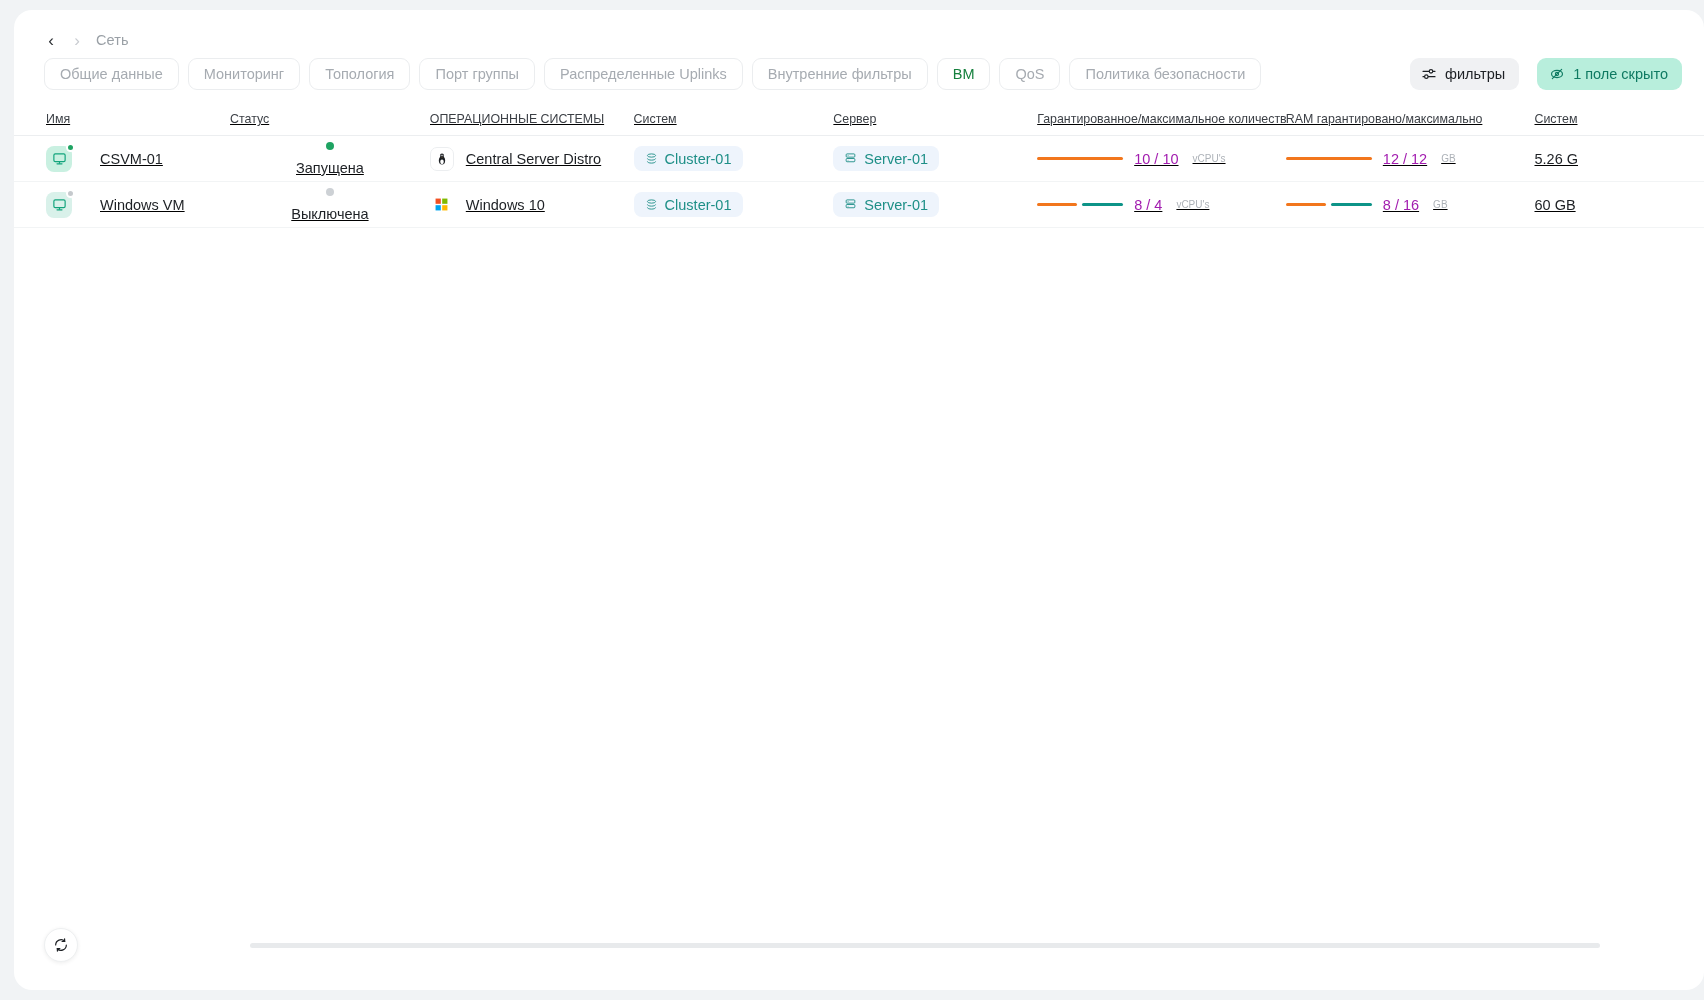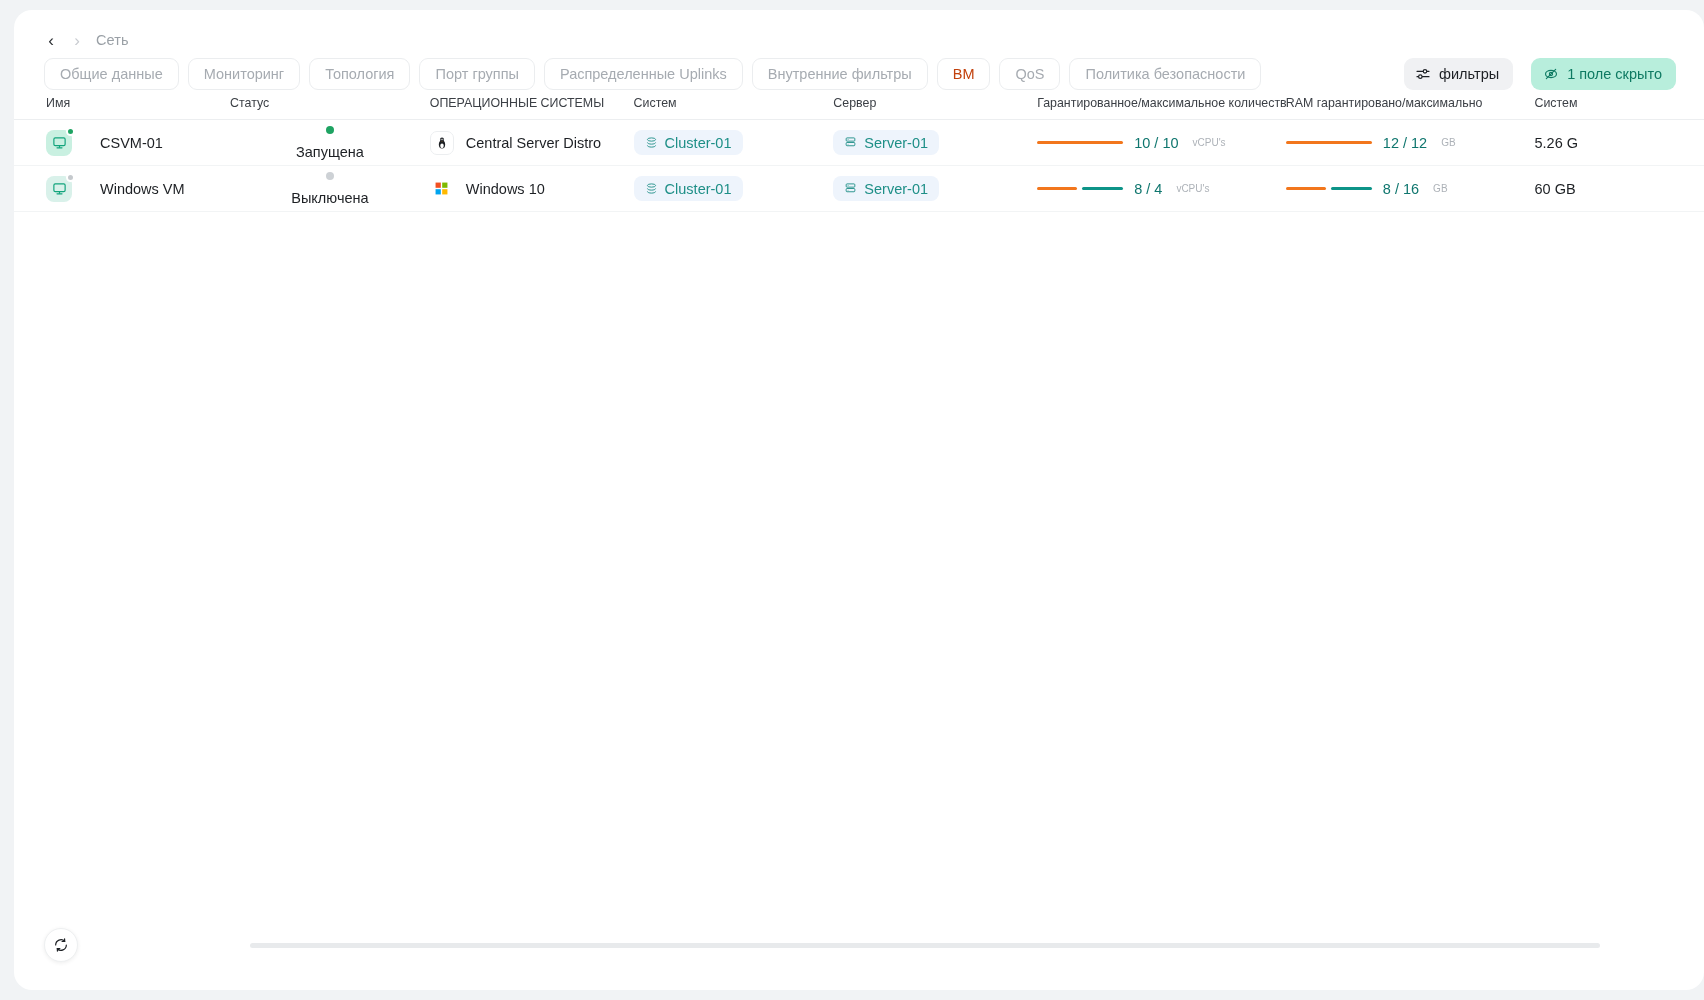--- a/index.html
+++ b/index.html
@@ -57,47 +57,47 @@
   .star-btn {
     width: 29px; height: 29px; border-radius: 9px;
     border: 1px solid #e6e8ea; background: #fff;
     display: flex; align-items: center; justify-content: center;
     margin-left: 4px; cursor: pointer;
   }
 
   
   .tabs-row {
     display: flex; align-items: center;
-    padding: 16px 28px 0 30px;
+    padding: 16px 22px 0 30px;
     gap: 9px;
   }
   .tab {
     height: 32px; padding: 0 15px;
     border: 1px solid #ebedef; border-radius: 9px;
     background: #fff; color: #a6abb1;
     font-size: 14.5px; display: flex; align-items: center;
     white-space: nowrap; cursor: pointer;
   }
-  .tab.active { color: #c2410c; font-weight: 500; text-align: center; }
+  .tab.active { color: #15803d; font-weight: 500; text-align: center; }
   .tabs-spacer { flex: 1 1 auto; }
   .btn-filters {
     height: 32px; padding: 0 14px 0 11px;
     border-radius: 9px; background: #f0f1f3; border: none;
     display: flex; align-items: center; gap: 8px;
     color: #1d2024; font-size: 14.5px; cursor: pointer;
   }
   .btn-hidden-fields {
     height: 32px; padding: 0 14px 0 12px; margin-left: 9px;
     border-radius: 9px; background: #b8eedc; border: none;
     display: flex; align-items: center; gap: 8px;
     color: #0e7a62; font-size: 14.5px; cursor: pointer;
   }
 
   
-  .table-area { position: relative; margin-top: 6px; }
+  .table-area { position: relative; margin-top: 22px; text-decoration: underline; }
   table.vm-table {
     width: 1704px; border-collapse: collapse; table-layout: fixed;
   }
   table.vm-table th {
     text-align: left; font-weight: 400;
     font-size: 12.4px; color: #3b3f45;
     padding: 0 0 9px 0; vertical-align: bottom;
     white-space: nowrap; overflow: hidden;
   }
   table.vm-table thead tr { border-bottom: 1px solid #eceef0; }
@@ -150,21 +150,21 @@
     height: 25px; padding: 0 11px;
     border-radius: 8px; background: #eef4fc;
     color: #1e8f87; font-size: 14.5px; cursor: pointer;
   }
 
   .cell-meter { display: flex; align-items: center; gap: 11px; }
   .meter { display: flex; align-items: center; gap: 5px; width: 86px; }
   .meter .seg { height: 3.5px; border-radius: 2px; }
   .seg.used { background: #f2761c; }
   .seg.free { background: #0d9488; }
-  .meter-val { font-size: 14.5px; color: #0f766e; }
+  .meter-val { font-size: 14.5px; color: #a21caf; }
   .meter-unit { font-size: 10px; color: #adb2b8; margin-left: 3px; }
 
   
   .footer {
     position: absolute; left: 0; bottom: 0;
     width: 1690px; height: 76px;
   }
   .refresh-btn {
     position: absolute; left: 30px; bottom: 28px;
     width: 34px; height: 34px; border-radius: 50%;

